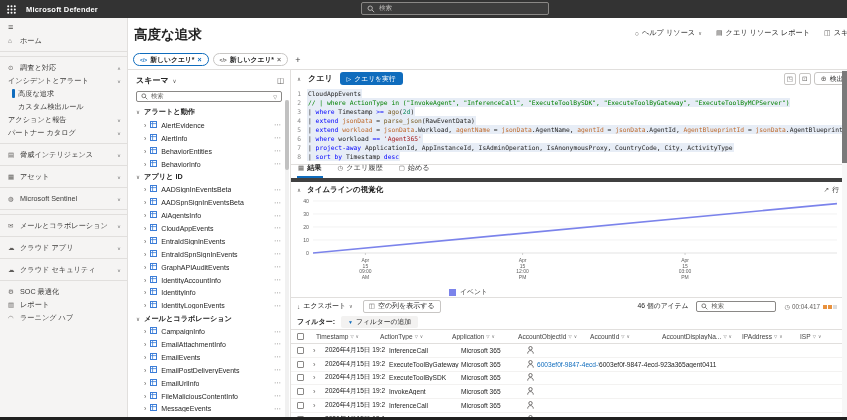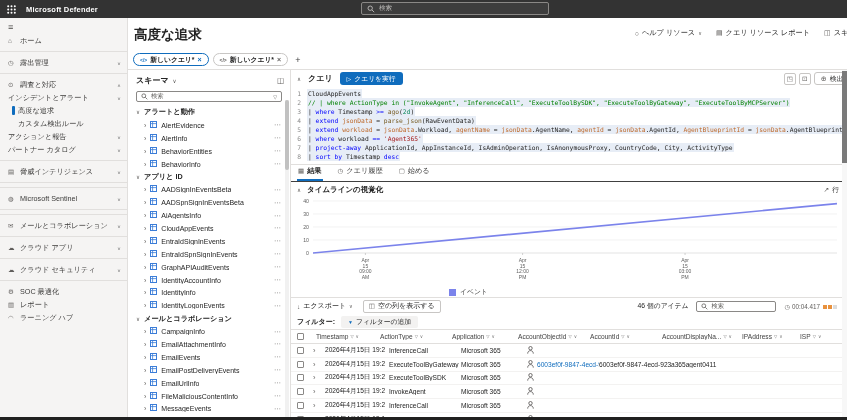--- a/index.html
+++ b/index.html
@@ -65,21 +65,21 @@
   .iconbtn { width:12px; height:12px; border:1px solid #c8c6c4; border-radius:2px; display:flex; align-items:center; justify-content:center; font-size:6.5px; color:#605e5c; cursor:pointer; background:#fff; }
   .detectbtn { display:flex; align-items:center; gap:3px; height:13px; border:1px solid #c8c6c4; border-radius:3px; padding:0 6px; font-size:6.8px; color:#242424; background:#fff; cursor:pointer; white-space:nowrap; }
   
   .code { padding:2px 0 3px 0; border-bottom:1px solid #e1dfdd; font-family:"DejaVu Sans Mono","Liberation Mono",monospace; font-size:6.3px; }
   .code-line { display:flex; line-height:9px; height:9px; white-space:nowrap; }
   .code-line .ln { flex:0 0 16px; text-align:right; padding-right:6px; color:#8a8a8a; }
   .code-text { background:#e7edf6; padding:0 1px; }
   .c-d { color:#201f1e; } .c-k { color:#0000ff; } .c-c { color:#008000; }
   .c-f { color:#795e26; } .c-v { color:#bf6b2e; } .c-s { color:#a31515; } .c-n { color:#098658; }
   
-  .rtabs { display:flex; align-items:flex-end; height:17px; padding-left:6px; gap:14px; border-bottom:1px solid #404040; }
+  .rtabs { display:flex; align-items:flex-end; height:17px; padding-left:6px; gap:14px; border-bottom:4px solid #404040; }
   .rtab { display:flex; align-items:center; gap:3px; font-size:7.2px; color:#424242; padding:0 1px 3px 1px; cursor:pointer; border-bottom:2px solid transparent; }
   .rtab .ic { font-size:6.5px; color:#605e5c; }
   .rtab.active { font-weight:bold; color:#242424; border-bottom-color:#0f6cbd; }
   
   .tl-header { display:flex; align-items:center; height:15px; padding:0 8px 0 6px; gap:6px; }
   .tl-title { font-size:7.5px; font-weight:bold; color:#242424; }
   .tl-toggle { margin-left:auto; display:flex; align-items:center; gap:3px; font-size:6.8px; color:#424242; cursor:pointer; }
   .chart-wrap { position:relative; margin:2px 10px 0 6px; height:84px; }
   .ylab { position:absolute; left:0; width:12px; text-align:right; font-size:5.2px; color:#616161; }
   .plot { position:absolute; left:16px; right:0; top:0; height:56px; }
@@ -149,25 +149,20 @@
   </div>
 
   <div class="leftnav">
     <div class="hamburger">≡</div>
     <div id="nav-list">
         <div class="nav-item">
           <span class="nav-icon">⌂</span>
           <span class="nav-label">ホーム</span>
         </div>
         <div class="nav-divider"></div>
-        <div class="nav-item">
-          <span class="nav-icon">◷</span>
-          <span class="nav-label">露出管理</span>
-          <span class="nav-chev">∨</span>
-        </div>
         <div class="nav-divider"></div>
         <div class="nav-item">
           <span class="nav-icon">⊙</span>
           <span class="nav-label">調査と対応</span>
           <span class="nav-chev">∧</span>
         </div>
         <div class="nav-item">
           <span class="nav-label">インシデントとアラート</span>
           <span class="nav-chev">∨</span>
         </div>
@@ -186,20 +181,25 @@
           <span class="nav-label">パートナー カタログ</span>
           <span class="nav-chev">∨</span>
         </div>
         <div class="nav-divider"></div>
         <div class="nav-item">
           <span class="nav-icon">▤</span>
           <span class="nav-label">脅威インテリジェンス</span>
           <span class="nav-chev">∨</span>
         </div>
         <div class="nav-divider"></div>
+        <div class="nav-item">
+          <span class="nav-icon">▦</span>
+          <span class="nav-label">アセット</span>
+          <span class="nav-chev">∨</span>
+        </div>
         <div class="nav-divider"></div>
         <div class="nav-item">
           <span class="nav-icon">◍</span>
           <span class="nav-label">Microsoft Sentinel</span>
           <span class="nav-chev">∨</span>
         </div>
         <div class="nav-divider"></div>
         <div class="nav-divider"></div>
         <div class="nav-item">
           <span class="nav-icon">✉</span>

